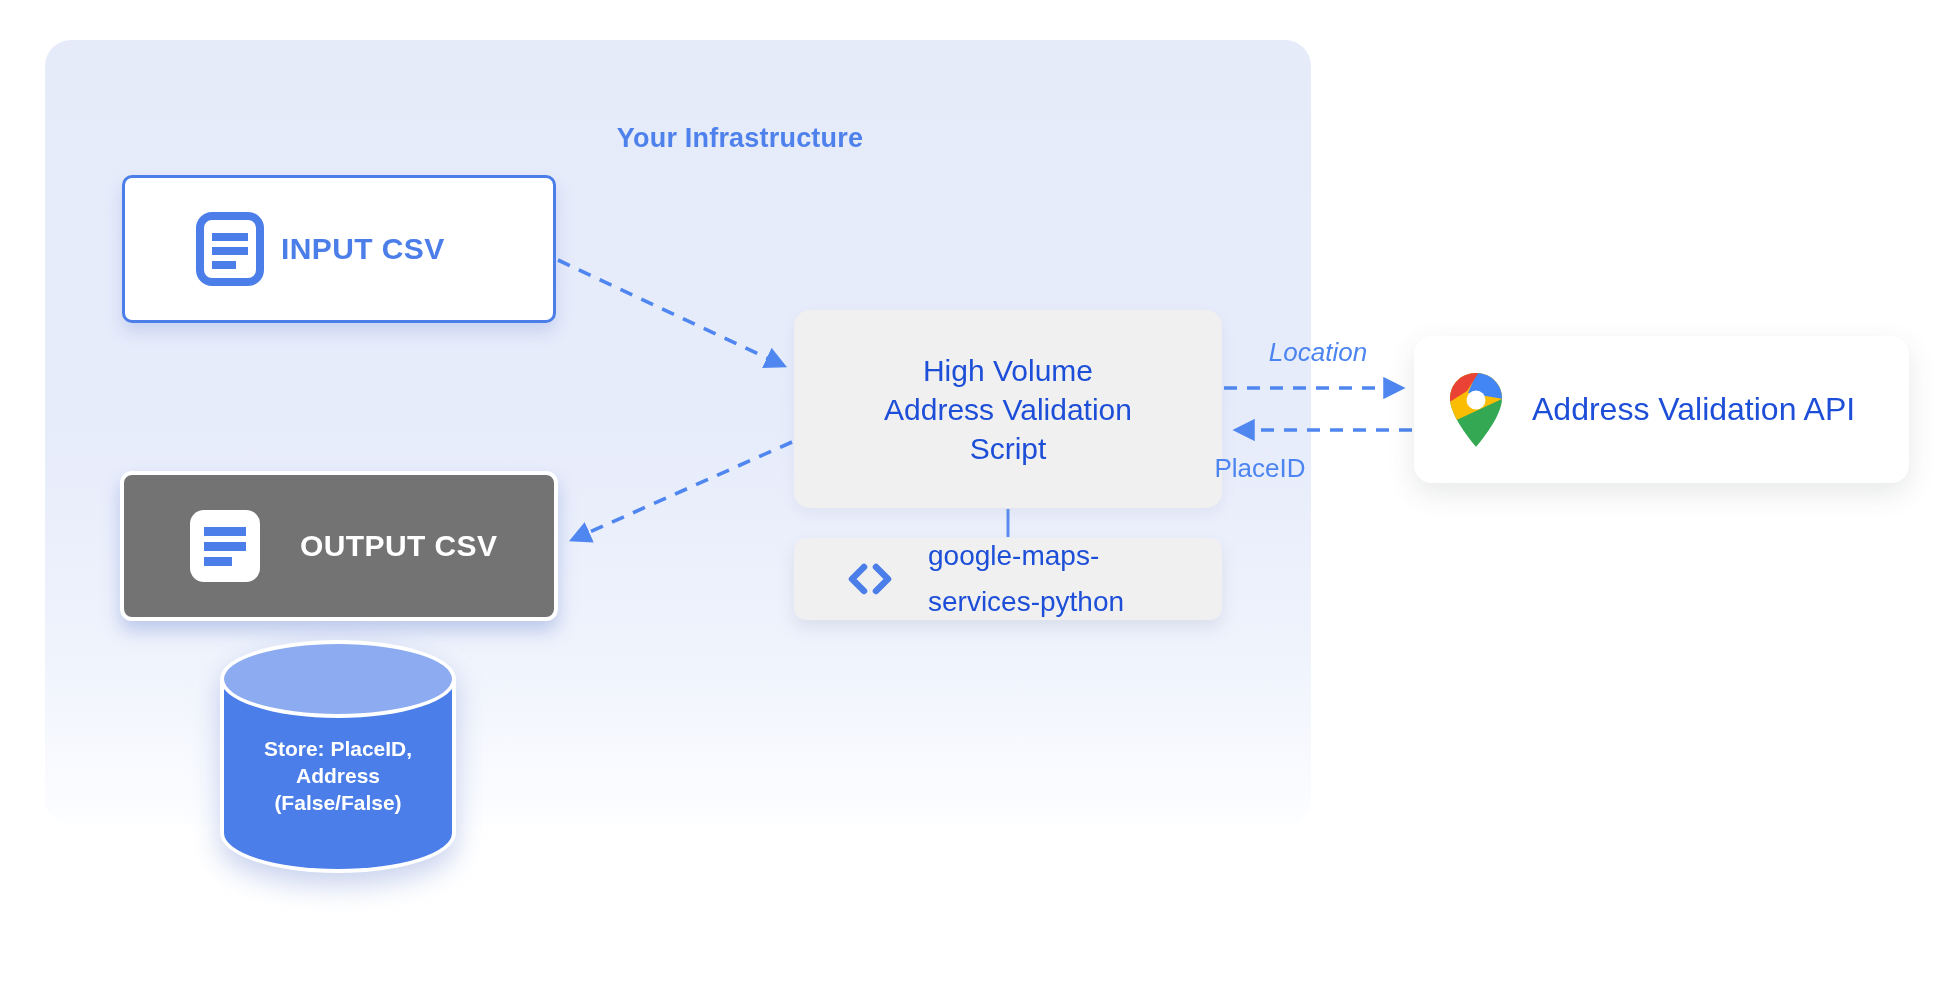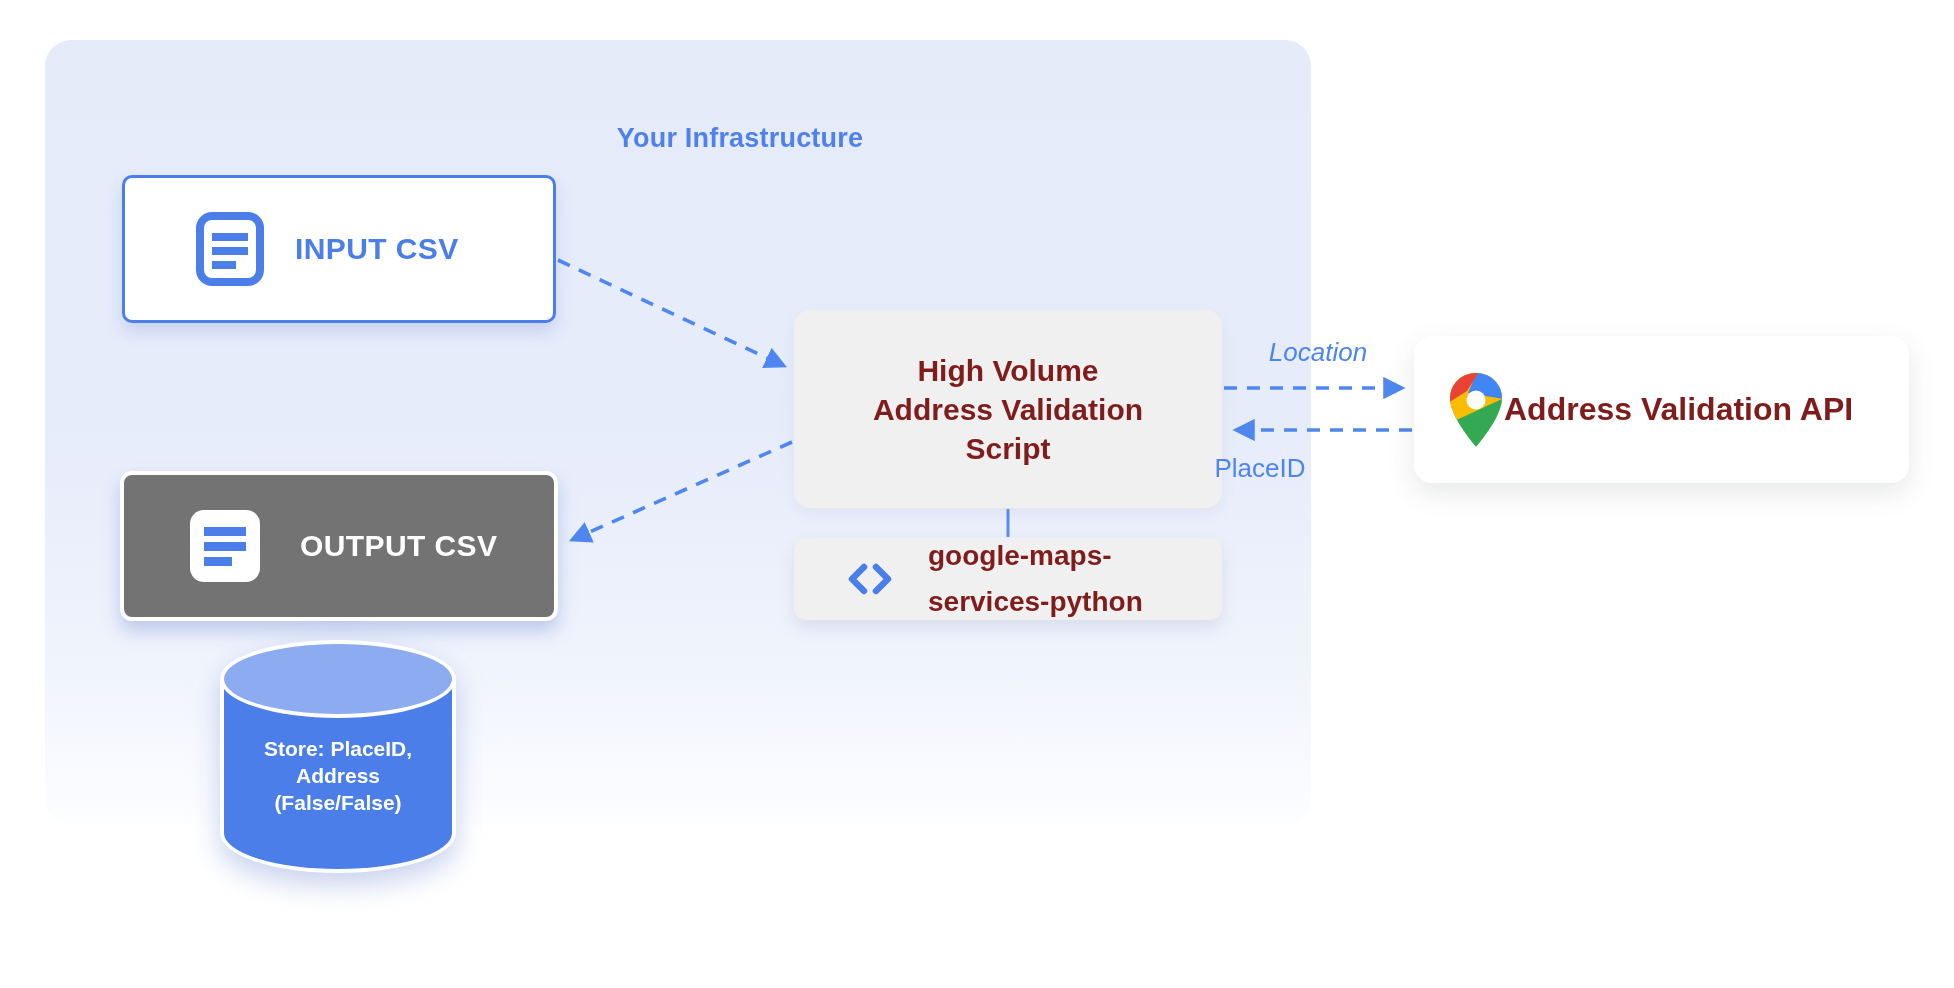--- a/index.html
+++ b/index.html
@@ -15,27 +15,27 @@
   }
   .infra-title{
     position:absolute;left:395px;top:83px;width:600px;text-align:center;
     font-size:27px;font-weight:700;color:#4e81ec;letter-spacing:0.2px;
   }
   
   svg.edges{position:absolute;left:0;top:0;width:1954px;height:988px;pointer-events:none;}
   .dash{stroke:#4f86f0;stroke-width:3.6;fill:none;stroke-dasharray:13 10;}
   .solid{stroke:#5a8cf2;stroke-width:3;fill:none;}
   
-  .gray-text{color:#7f1d1d;font-weight:700;}
+  .gray-text{color:#1d4ed8;font-weight:400;}
   
   .node-input{
     position:absolute;left:122px;top:175px;width:434px;height:148px;box-sizing:border-box;
     background:#ffffff;border:3px solid #4b7ee8;border-radius:10px;
     box-shadow:0 9px 16px rgba(96,125,205,0.22);
-    display:flex;align-items:center;padding-left:70px;gap:30px;
+    display:flex;align-items:center;padding-left:70px;gap:16px;
   }
   .node-input .label{font-size:30px;font-weight:700;color:#4b7ee8;letter-spacing:0.4px;}
   
   .node-output{
     position:absolute;left:120px;top:471px;width:438px;height:150px;box-sizing:border-box;
     background:#737373;border:4px solid #ffffff;border-radius:12px;
     box-shadow:0 10px 18px rgba(96,125,205,0.35);
     display:flex;align-items:center;padding-left:66px;gap:40px;
   }
   .node-output .label{font-size:30px;font-weight:700;color:#ffffff;letter-spacing:0.4px;}
@@ -71,21 +71,21 @@
     background:#f0f0f1;border-radius:12px;
     display:flex;align-items:center;padding-left:52px;gap:34px;
     box-shadow:0 8px 16px rgba(130,140,170,0.18);
   }
   .node-library .label{font-size:28px;line-height:46px;text-align:left;white-space:pre-line;}
   
   .node-api{
     position:absolute;left:1414px;top:336px;width:495px;height:147px;box-sizing:border-box;
     background:#ffffff;border-radius:18px;
     box-shadow:0 10px 28px rgba(60,64,67,0.12);
-    display:flex;align-items:center;padding-left:34px;
+    display:flex;align-items:center;padding-left:34px;gap:28px;
   }
   .node-api .label{font-size:32px;}
   
   .edge-label{
     position:absolute;width:200px;text-align:center;
     font-size:26px;font-weight:500;color:#4c84f0;
   }
   .edge-label.loc{left:1218px;top:337px;font-style:italic;}
   .edge-label.pid{left:1160px;top:453px;}
 </style>

